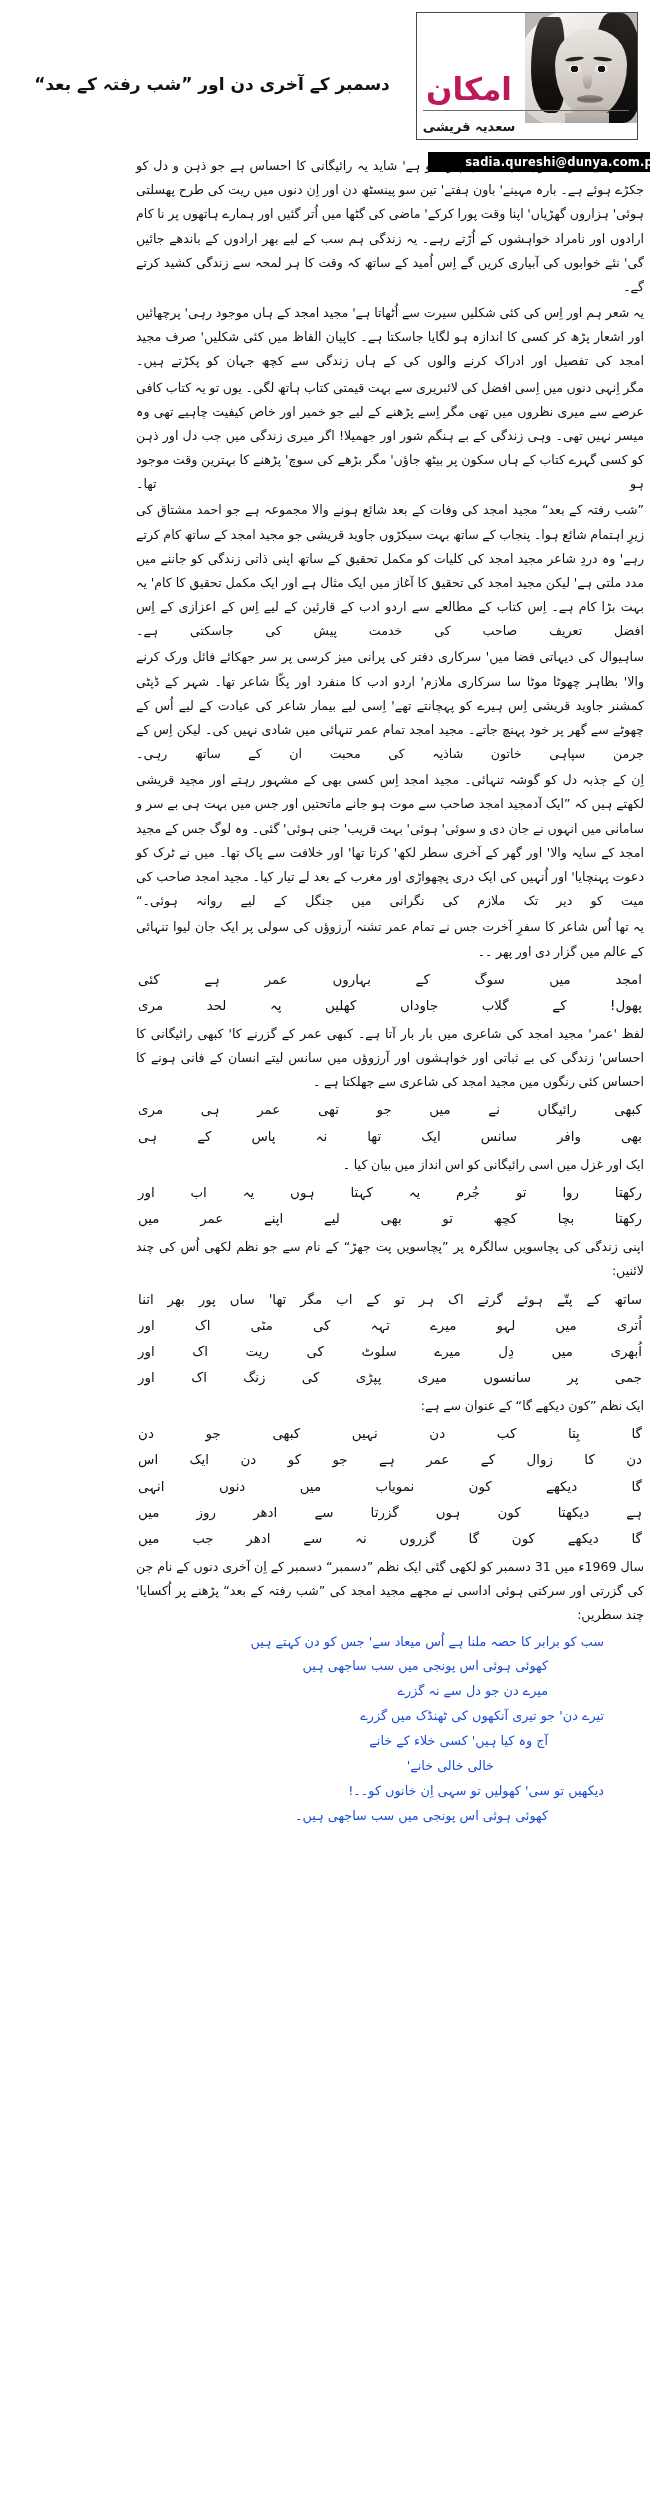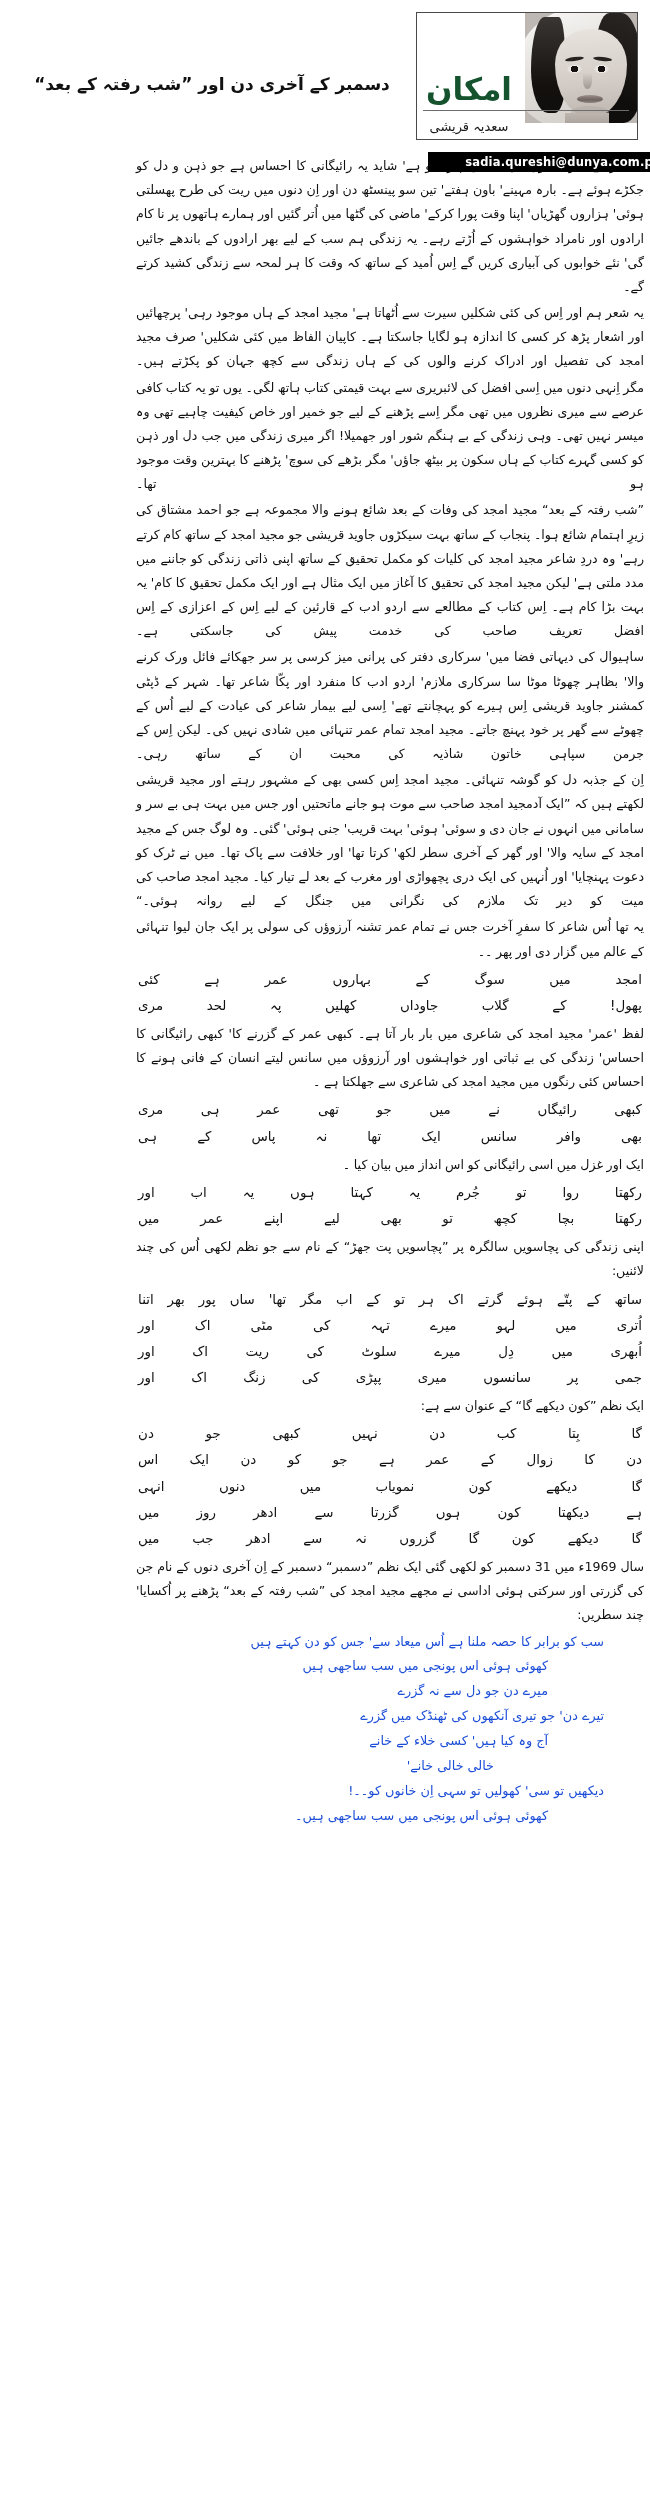--- a/index.html
+++ b/index.html
@@ -130,39 +130,39 @@
   .logo-word{
     position:absolute;
     bottom:34px;
     right:116px;
     width:104px;
     text-align:center;
     font-family:"DejaVu Sans","Liberation Sans",sans-serif;
     font-weight:700;
     font-size:31px;
     line-height:1;
-    color:#14532d;
+    color:#be185d;
     letter-spacing:0px;
   }
   .logo-rule{
     position:absolute;
     bottom:28px;
     right:8px;
     width:206px;
     height:1px;
     background:#6d6d6d;
   }
   .logo-author{
     position:absolute;
     bottom:5px;
     right:116px;
     width:104px;
     text-align:center;
     font-size:13px;
-    font-weight:400;
+    font-weight:700;
     color:#1a1a1a;
     line-height:1.1;
     margin-left:48px;
   }
   .email-bar{
     position:absolute;
     left:6px;
     bottom:-18px;
     width:222px;
     height:20px;

